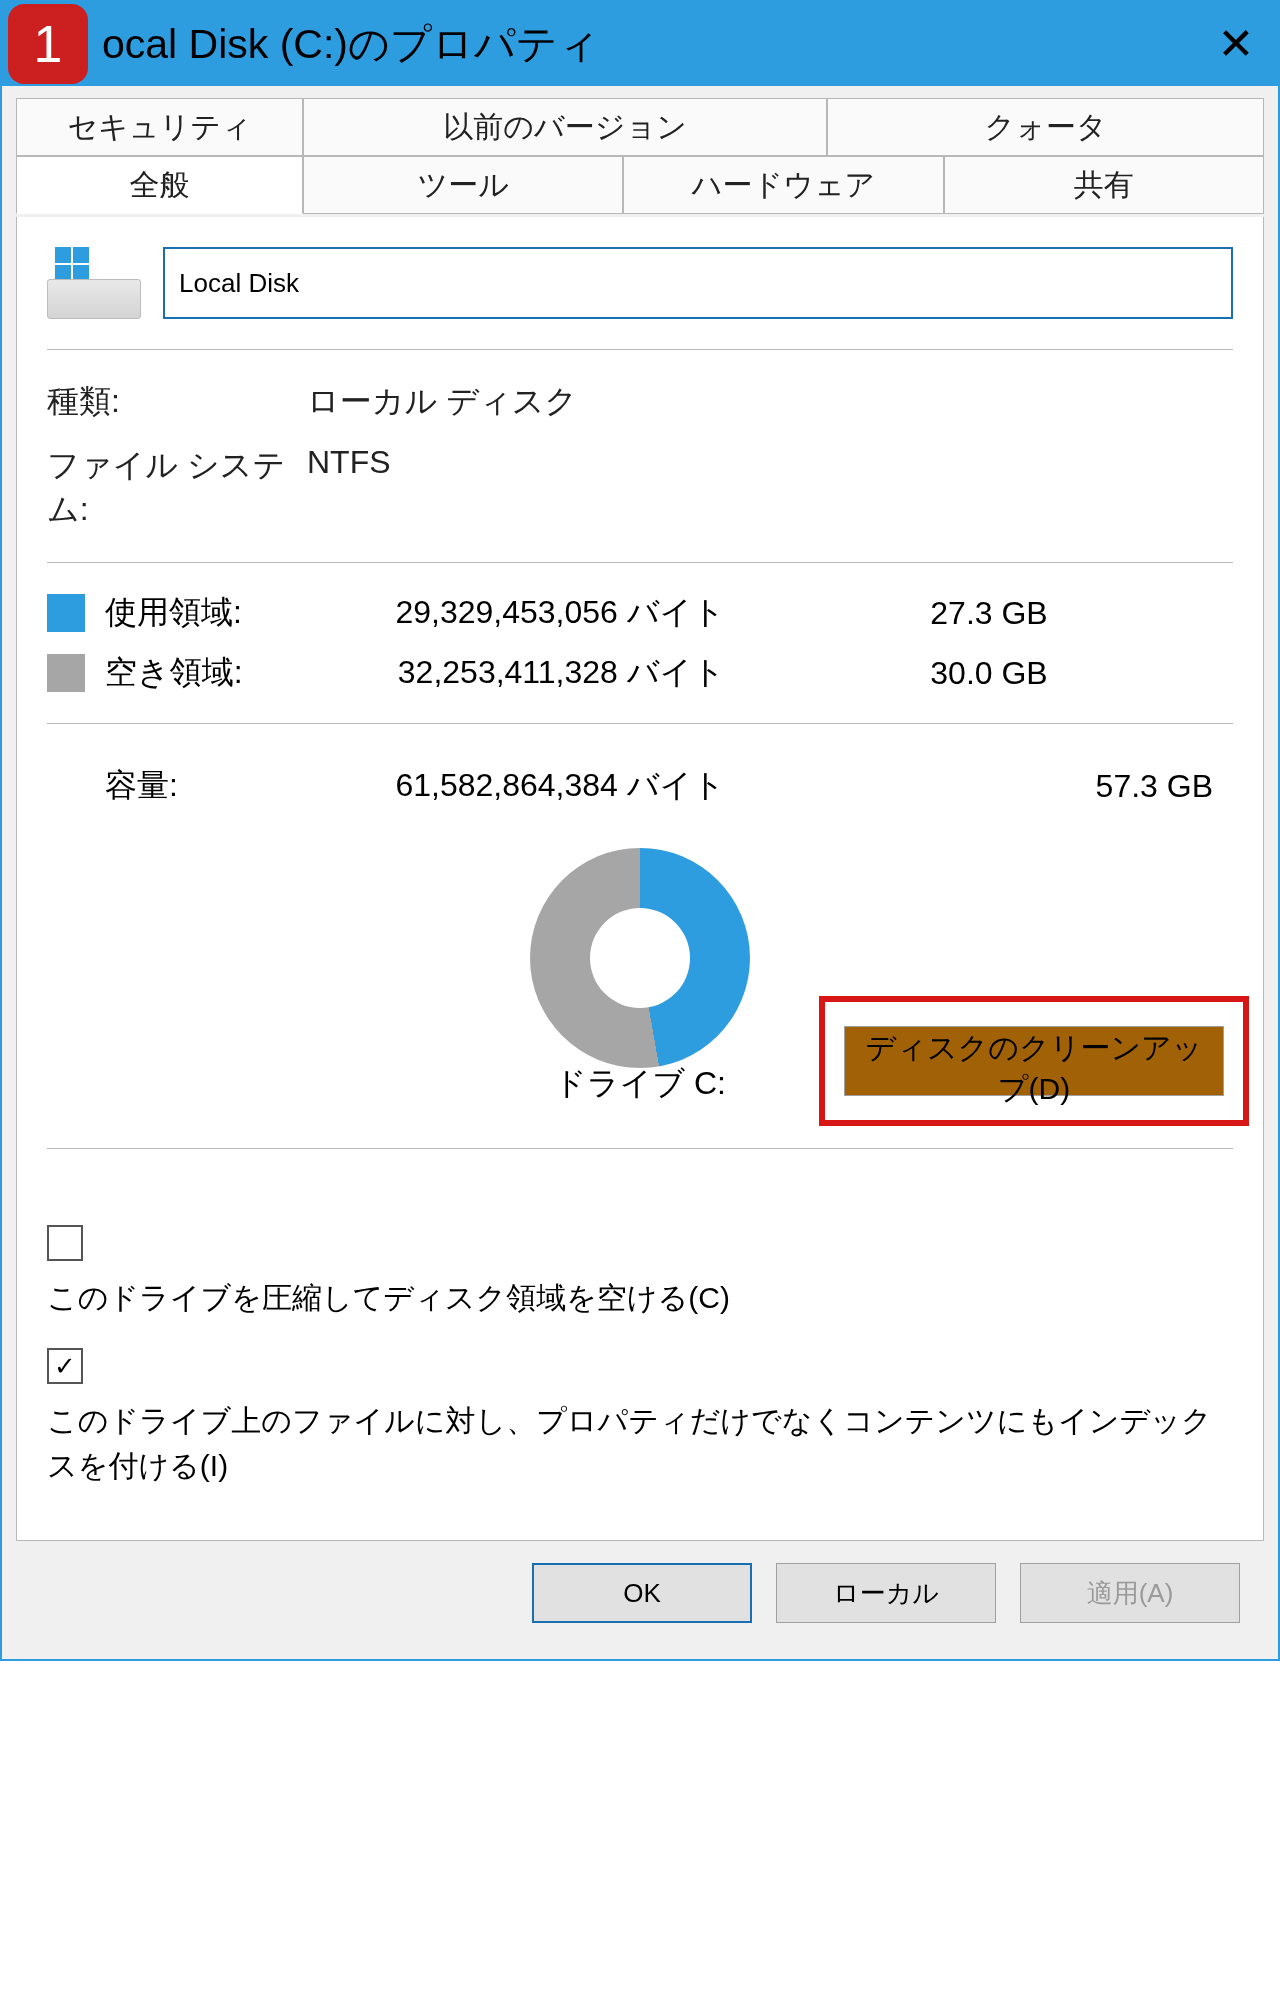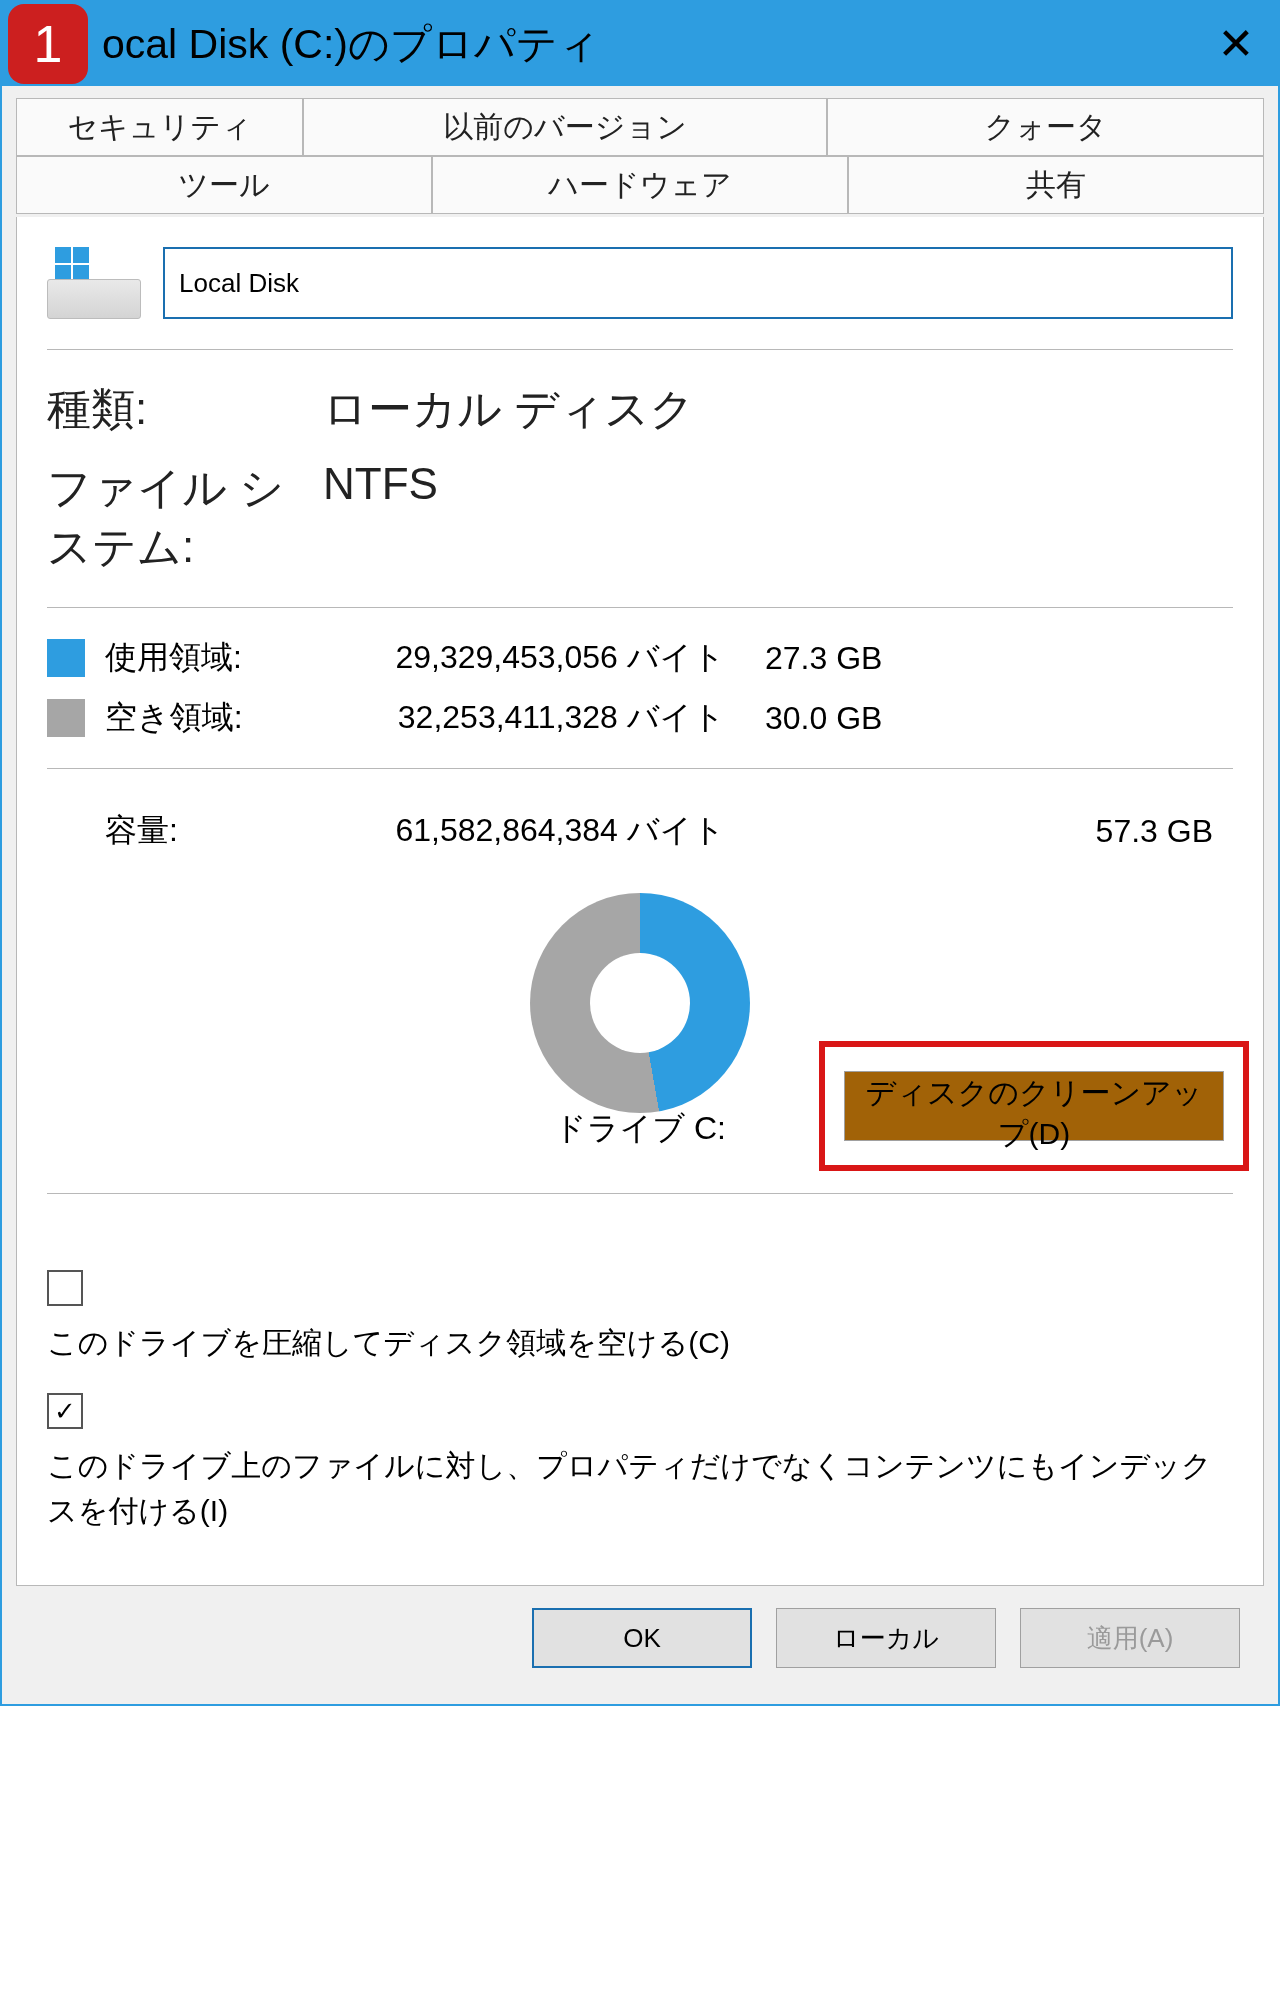--- a/index.html
+++ b/index.html
@@ -142,42 +142,41 @@
     padding: 0 14px;
     box-sizing: border-box;
   }
   .divider {
     border: none;
     border-top: 1px solid #b8b8b8;
     margin: 20px 0;
   }
   .info-row {
     display: flex;
-    font-size: 44px;
+    font-size: 32px;
     color: #222;
     padding: 10px 0;
-    gap: 16px;
   }
   .info-label { width: 260px; }
   .info-value { flex: 1; }
   .space-row {
     display: flex;
     align-items: center;
     font-size: 32px;
     padding: 8px 0;
   }
   .swatch {
     width: 38px;
     height: 38px;
     margin-right: 20px;
     flex-shrink: 0;
   }
   .space-label { width: 200px; }
   .space-bytes { width: 420px; text-align: right; padding-right: 40px; }
-  .space-unit { flex: 1; text-align: left; padding-right: 20px;}
+  .space-unit { flex: 1; text-align: center; padding-right: 20px;}
   .capacity-row {
     display: flex;
     align-items: center;
     font-size: 32px;
     padding: 20px 0;
   }
   .capacity-label { width: 258px; padding-left:58px; box-sizing:border-box;}
   .capacity-bytes { width: 420px; text-align: right; padding-right: 40px; }
   .capacity-unit { flex: 1; text-align: right; padding-right: 20px; }
   .donut-section {
@@ -289,20 +288,21 @@
 
   <div class="client">
 
     <div class="tabs">
       <div class="tab-row top">
         <div class="tab first-top">セキュリティ</div>
         <div class="tab middle-top">以前のバージョン</div>
         <div class="tab last-top">クォータ</div>
       </div>
       <div class="tab-row bottom">
+        <div class="tab first-bottom active">全般</div>
         <div class="tab bottom-rest">ツール</div>
         <div class="tab bottom-rest">ハードウェア</div>
         <div class="tab bottom-rest">共有</div>
       </div>
     </div>
 
     <div class="tab-panel">
 
       <div class="name-row">
         <div class="drive-icon">

